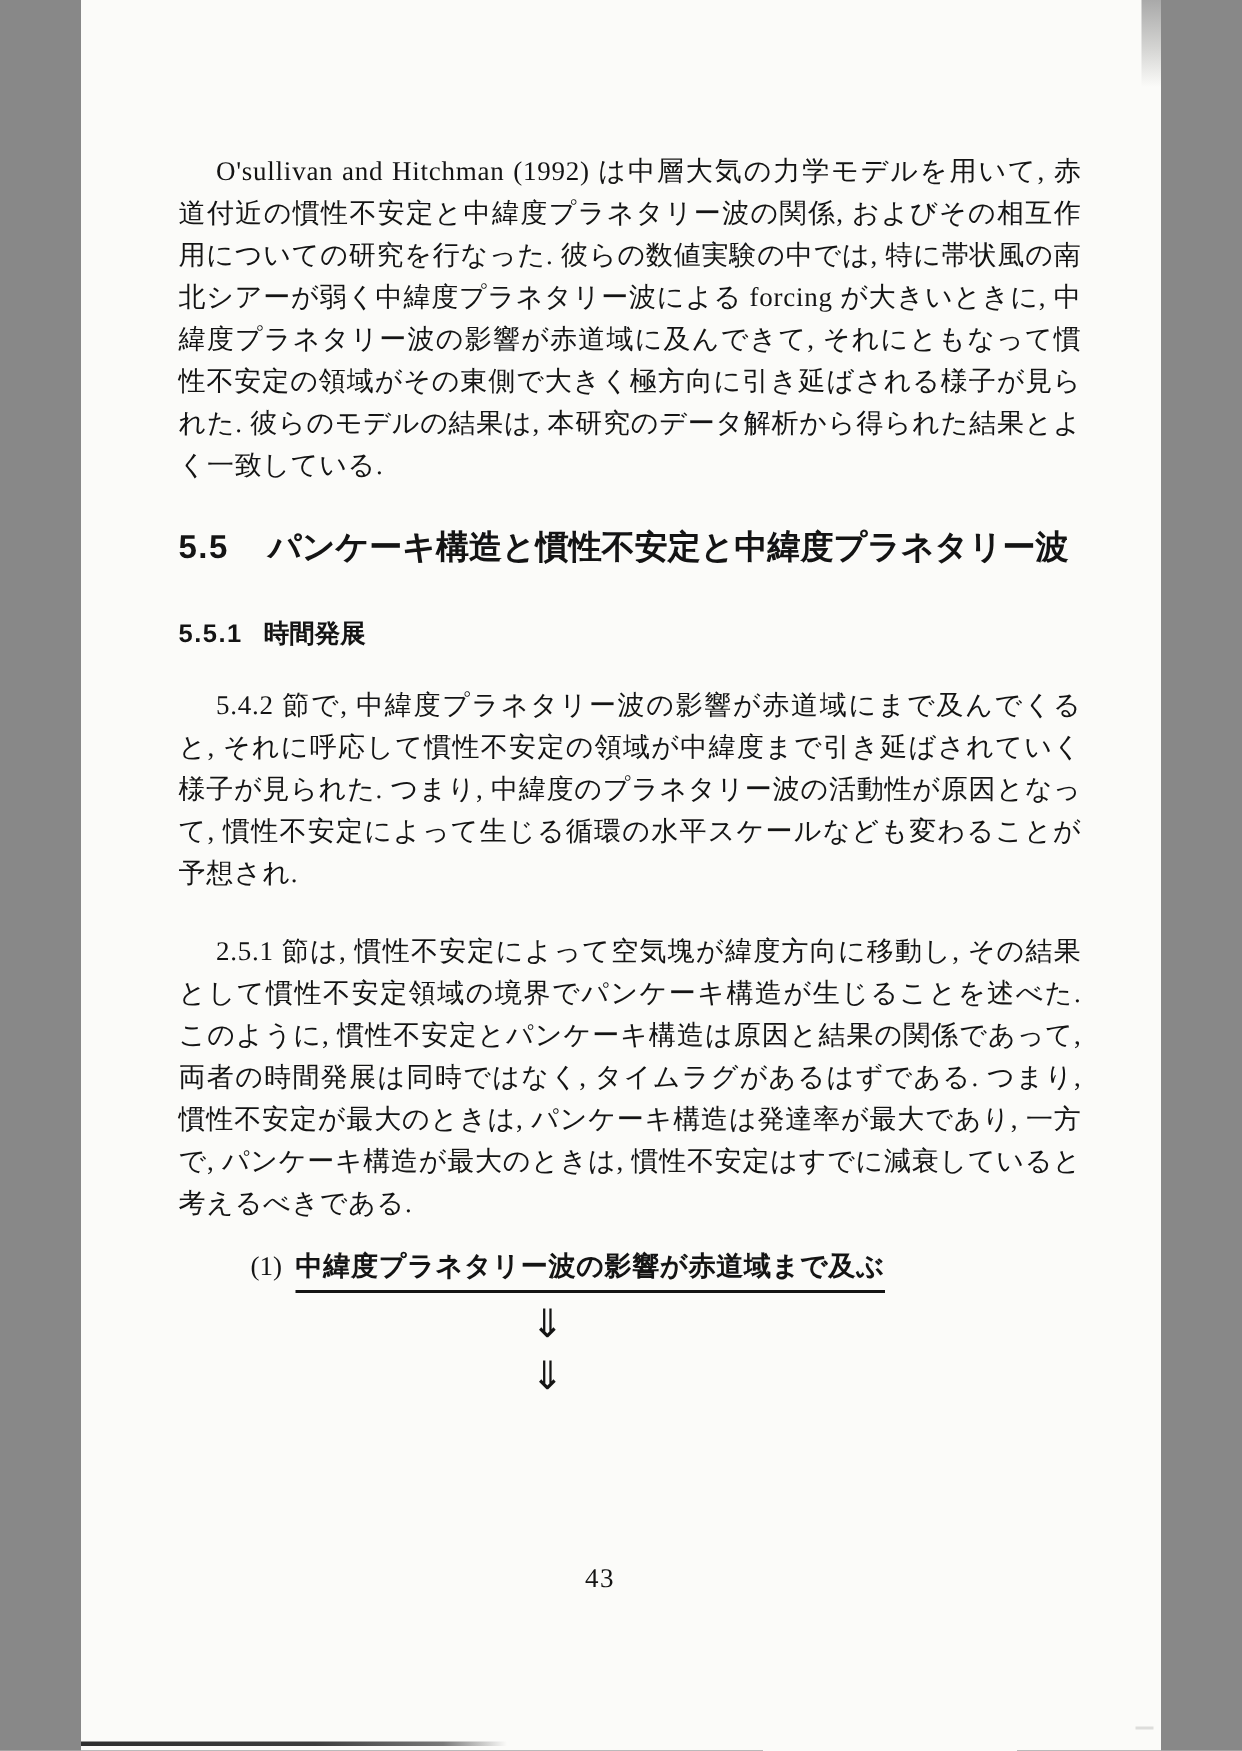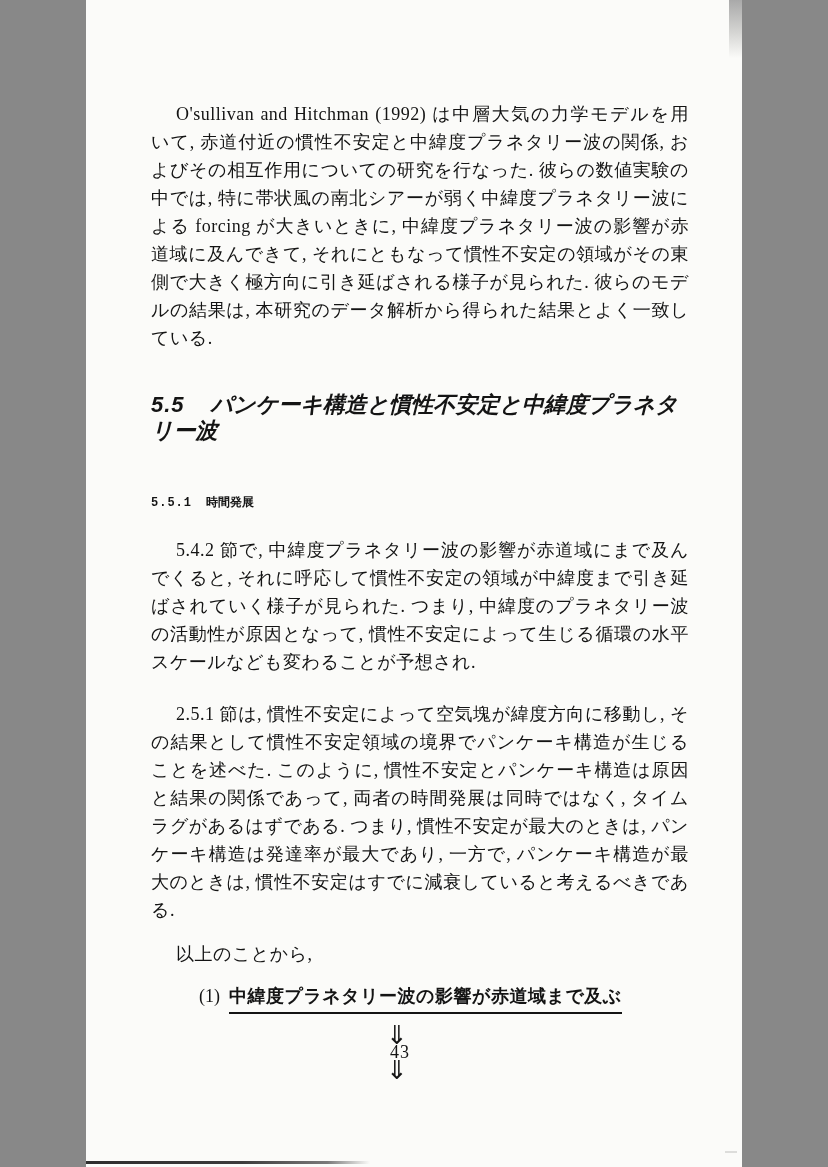--- a/index.html
+++ b/index.html
@@ -1,52 +1,51 @@
 <!DOCTYPE html>
 <html><head>
 <meta charset="utf-8">
 <style>
   * { margin: 0; padding: 0; box-sizing: border-box; }
   html, body { background: #888; }
   .scan-page {
     position: relative;
-    width: 656px;
+    width: 720px;
     height: 1167px;
     margin: 0 auto;
     background: #fbfbf9;
     color: #141414;
     font-family: "Liberation Serif", "DejaVu Serif", serif;
     overflow: hidden;
   }
   .content {
     position: relative;
     padding: 100px 53px 0 65px;
   }
   .body-para {
     font-size: 18px;
     line-height: 28px;
     text-align: justify;
     text-indent: 25px;
     letter-spacing: 0.5px;
   }
   .p2 { margin-top: 10px; }
   .section-heading {
-    margin-top: 40px;
+    margin-top: 28px;
     font-family: "Liberation Sans", "DejaVu Sans", sans-serif;
     font-weight: bold;
     font-size: 22px;
     line-height: 26px;
-    font-style: italic;
   }
   .section-heading .sec-num { margin-right: 26px; letter-spacing: 1px; }
   .subsection-heading {
-    margin-top: 48px;
-    font-family: Liberation Mono, monospace;
+    margin-top: 34px;
+    font-family: Liberation Sans, sans-serif;
     font-weight: bold;
-    font-size: 12px;
+    font-size: 17px;
     line-height: 22px;
   }
   .subsection-heading .sec-num { margin-right: 14px; letter-spacing: 1px; }
   .p3 { margin-top: 22px; }
   .p4 { margin-top: 24px; }
   .flow-intro {
     margin-top: 16px;
     font-size: 18px;
     line-height: 28px;
     text-indent: 25px;
@@ -136,21 +135,20 @@
     </h2>
 
     <h3 class="subsection-heading">
       <span class="sec-num">5.5.1</span><span>時間発展</span>
     </h3>
 
     <p class="body-para p3">5.4.2 節で, 中緯度プラネタリー波の影響が赤道域にまで及んでくると, それに呼応して慣性不安定の領域が中緯度まで引き延ばされていく様子が見られた. つまり, 中緯度のプラネタリー波の活動性が原因となって, 慣性不安定によって生じる循環の水平スケールなども変わることが予想され.</p>
 
     <p class="body-para p4">2.5.1 節は, 慣性不安定によって空気塊が緯度方向に移動し, その結果として慣性不安定領域の境界でパンケーキ構造が生じることを述べた. このように, 慣性不安定とパンケーキ構造は原因と結果の関係であって, 両者の時間発展は同時ではなく, タイムラグがあるはずである. つまり, 慣性不安定が最大のときは, パンケーキ構造は発達率が最大であり, 一方で, パンケーキ構造が最大のときは, 慣性不安定はすでに減衰していると考えるべきである.</p>
 
-    <p class="flow-intro">以上のことから,</p>
 
     <div class="flow-item first">
       <span class="flow-label">(1)</span><span class="flow-text">中緯度プラネタリー波の影響が赤道域まで及ぶ</span>
     </div>
 
     <div class="flow-arrow">⇓</div>
 
 
     <div class="flow-arrow">⇓</div>
 

